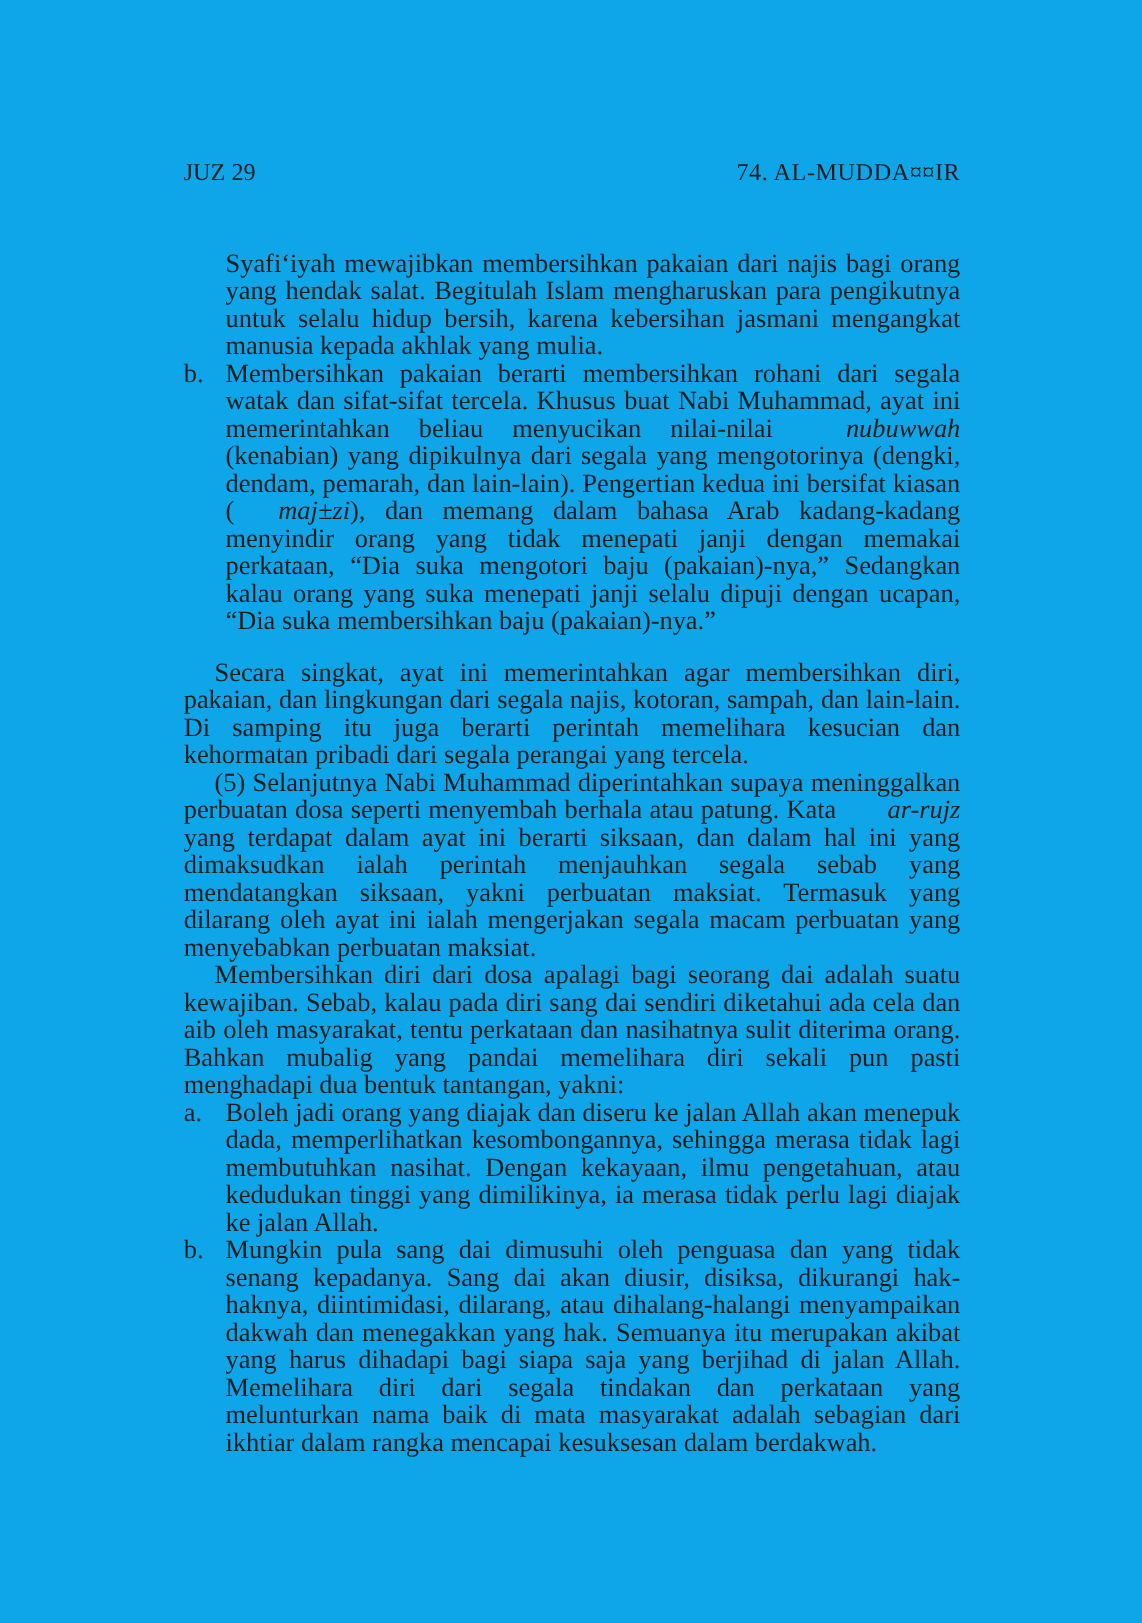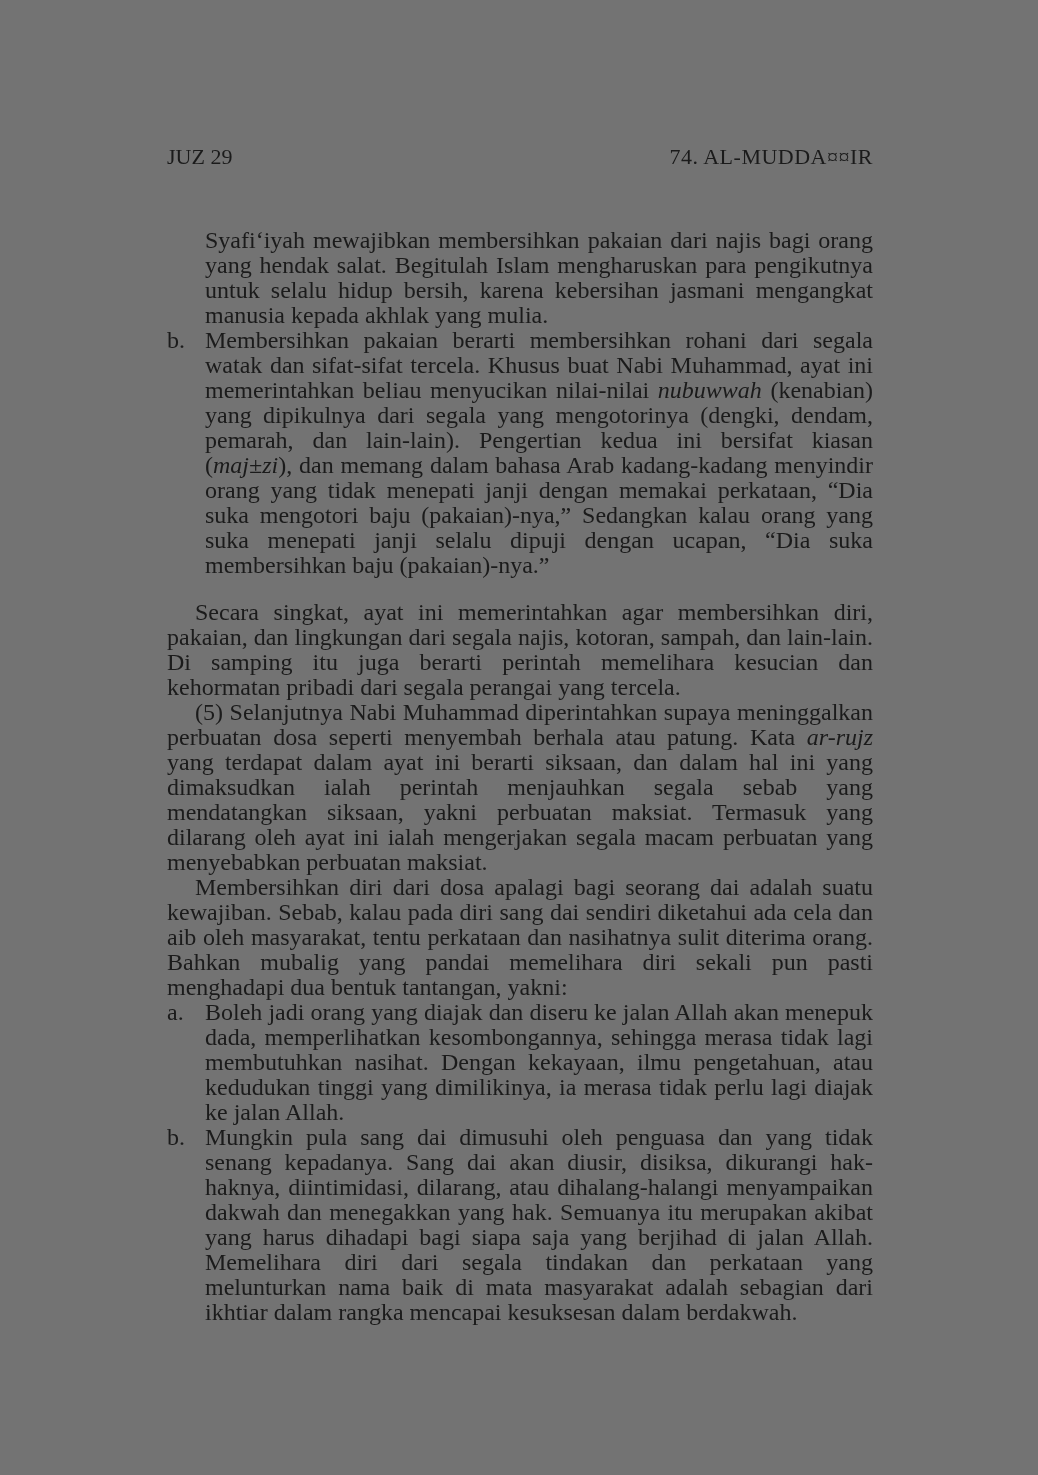--- a/index.html
+++ b/index.html
@@ -4,21 +4,21 @@
 <style>
   html, body {
     margin: 0;
     padding: 0;
     background: #ffffff;
   }
   .page {
     position: relative;
     width: 1038px;
     height: 1475px;
-    background: #737373;
+    background: #0ea5e9;
     color: #1b1b1b;
     font-family: "Liberation Serif", serif;
     overflow: hidden;
   }
   .page-header {
     position: absolute;
     top: 144px;
     left: 167px;
     width: 706px;
     display: flex;
@@ -48,21 +48,21 @@
     margin: 0;
   }
   .hang .marker {
     position: absolute;
     left: 0;
     top: 0;
     width: 38px;
     text-align: left;
   }
   .gap { height: 22px; }
-  i { font-style: italic; }
+  i { font-style: italic; margin-left: 40px; }
 </style>
 </head>
 <body>
 
 <div class="page">
   <div class="page-header">
     <span class="h-left">JUZ 29</span>
     <span class="h-center">74. AL-MUDDA¤¤IR</span>
   </div>
   <div class="page-body">

